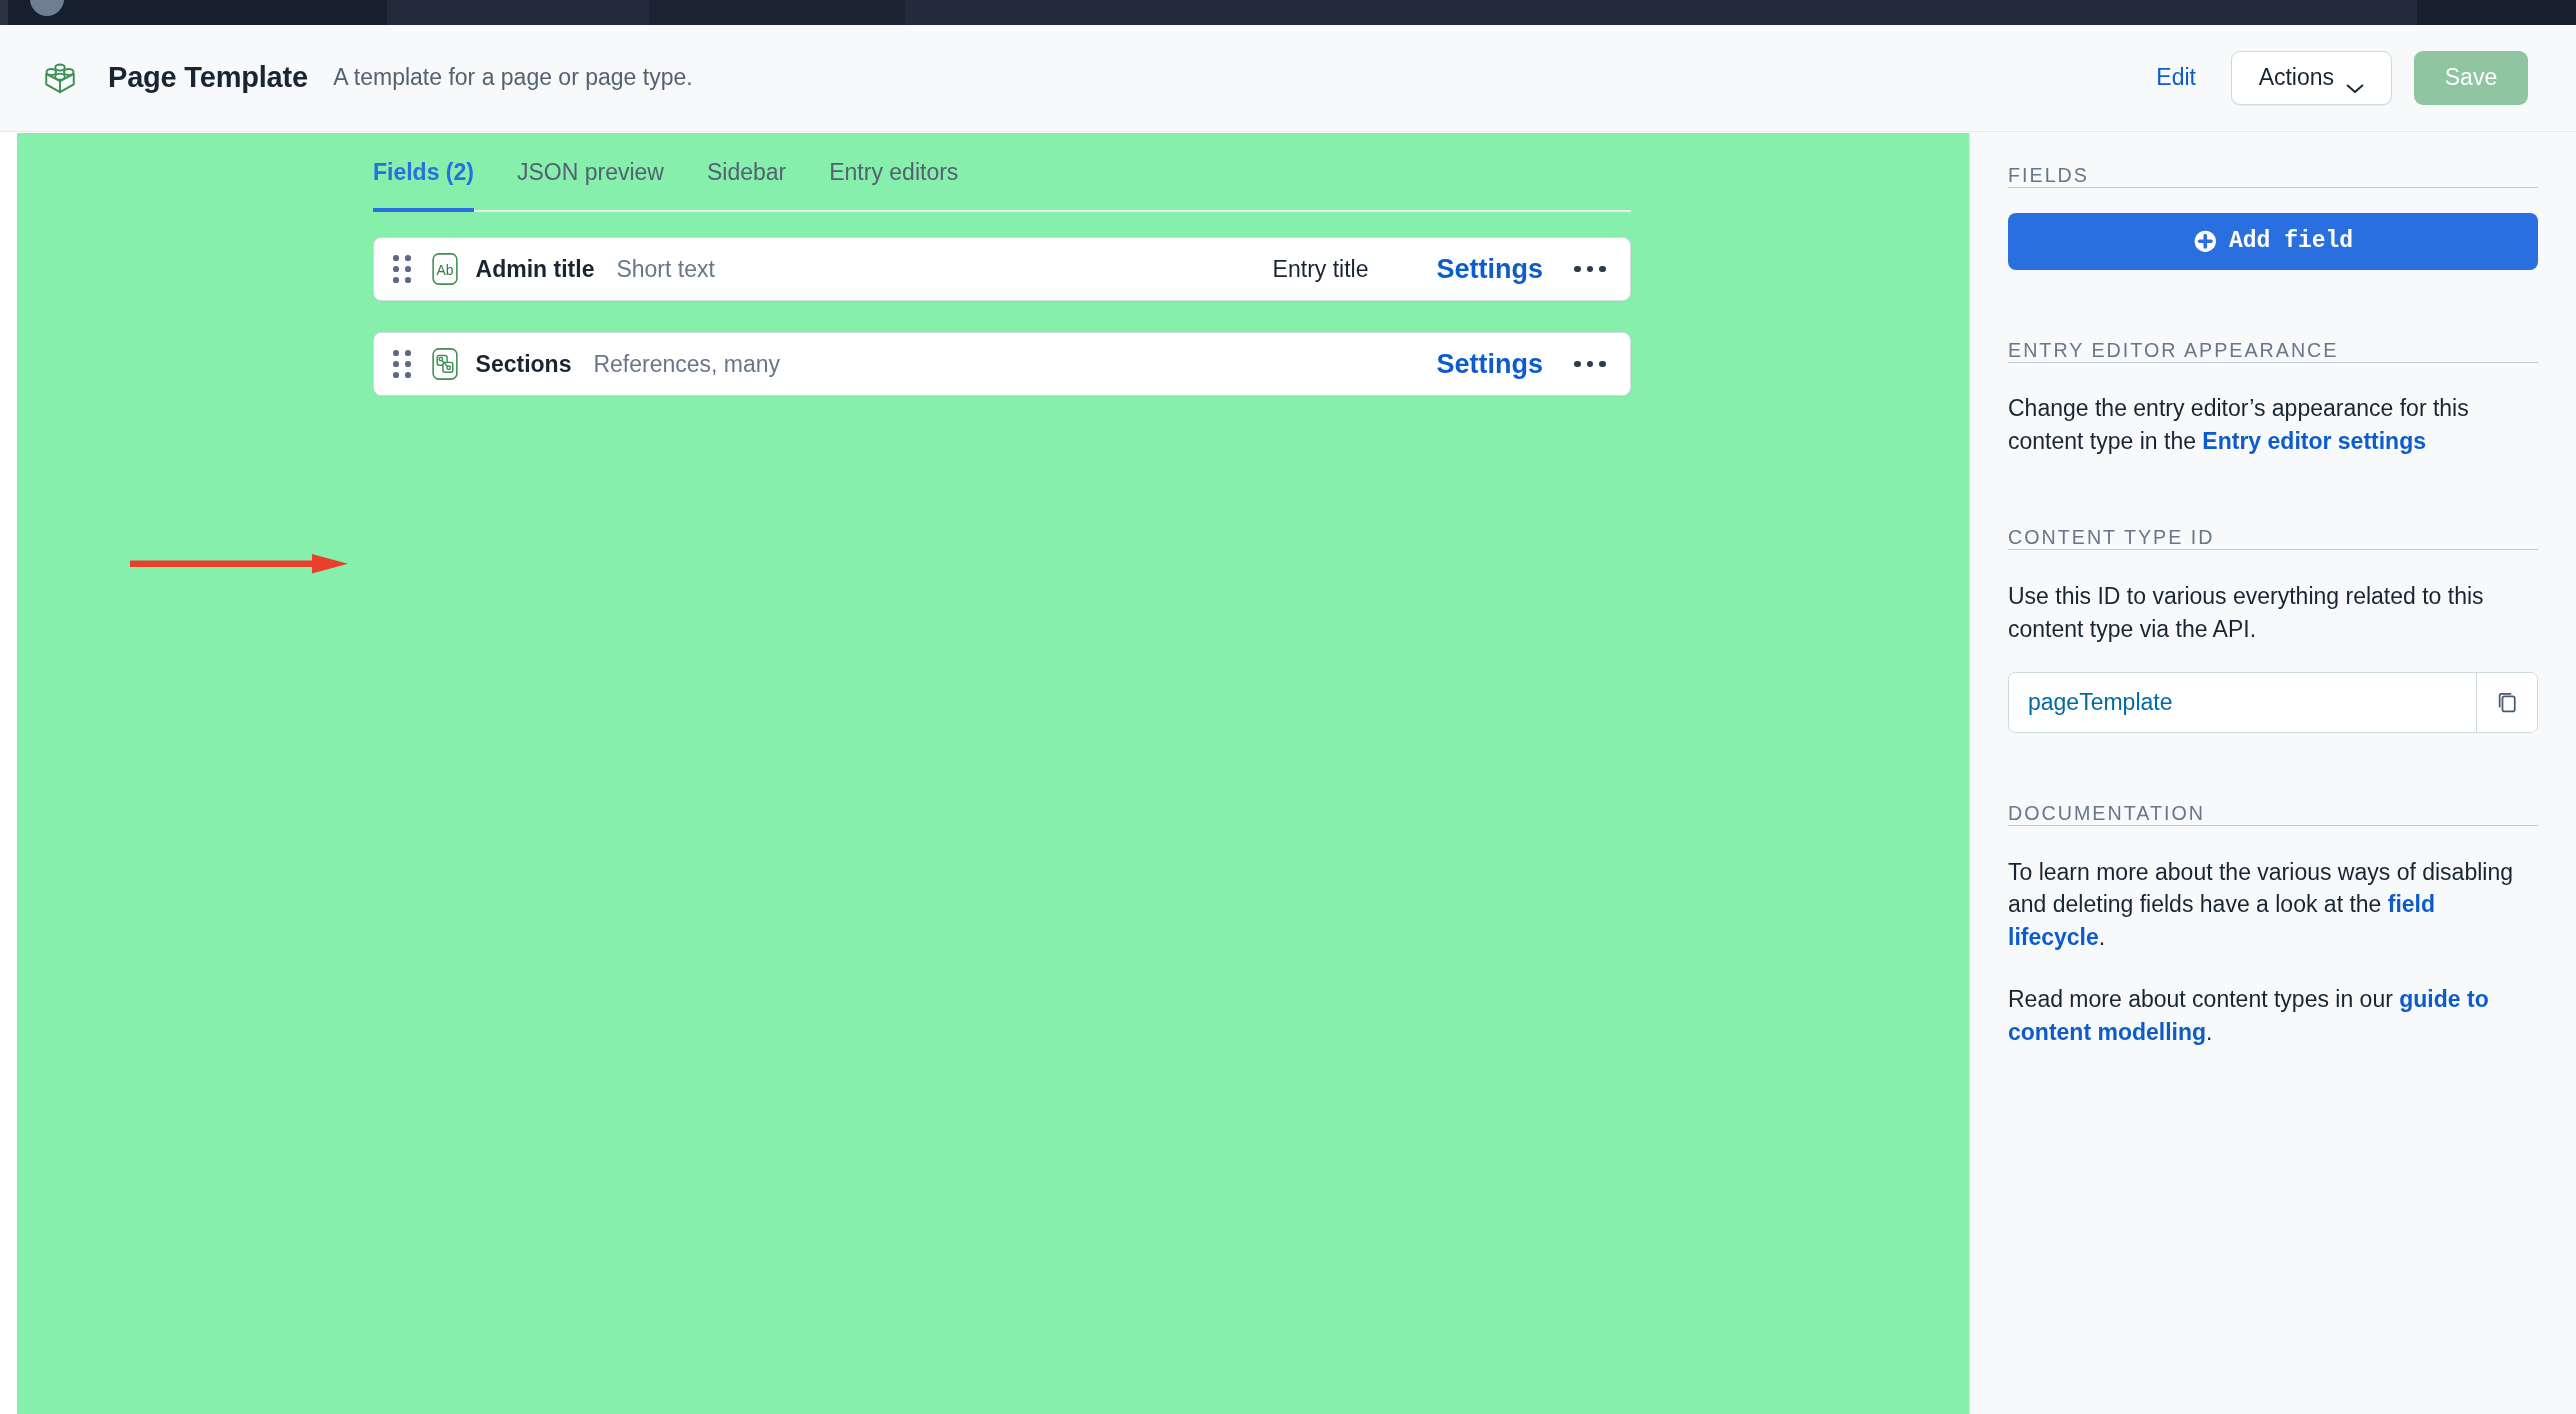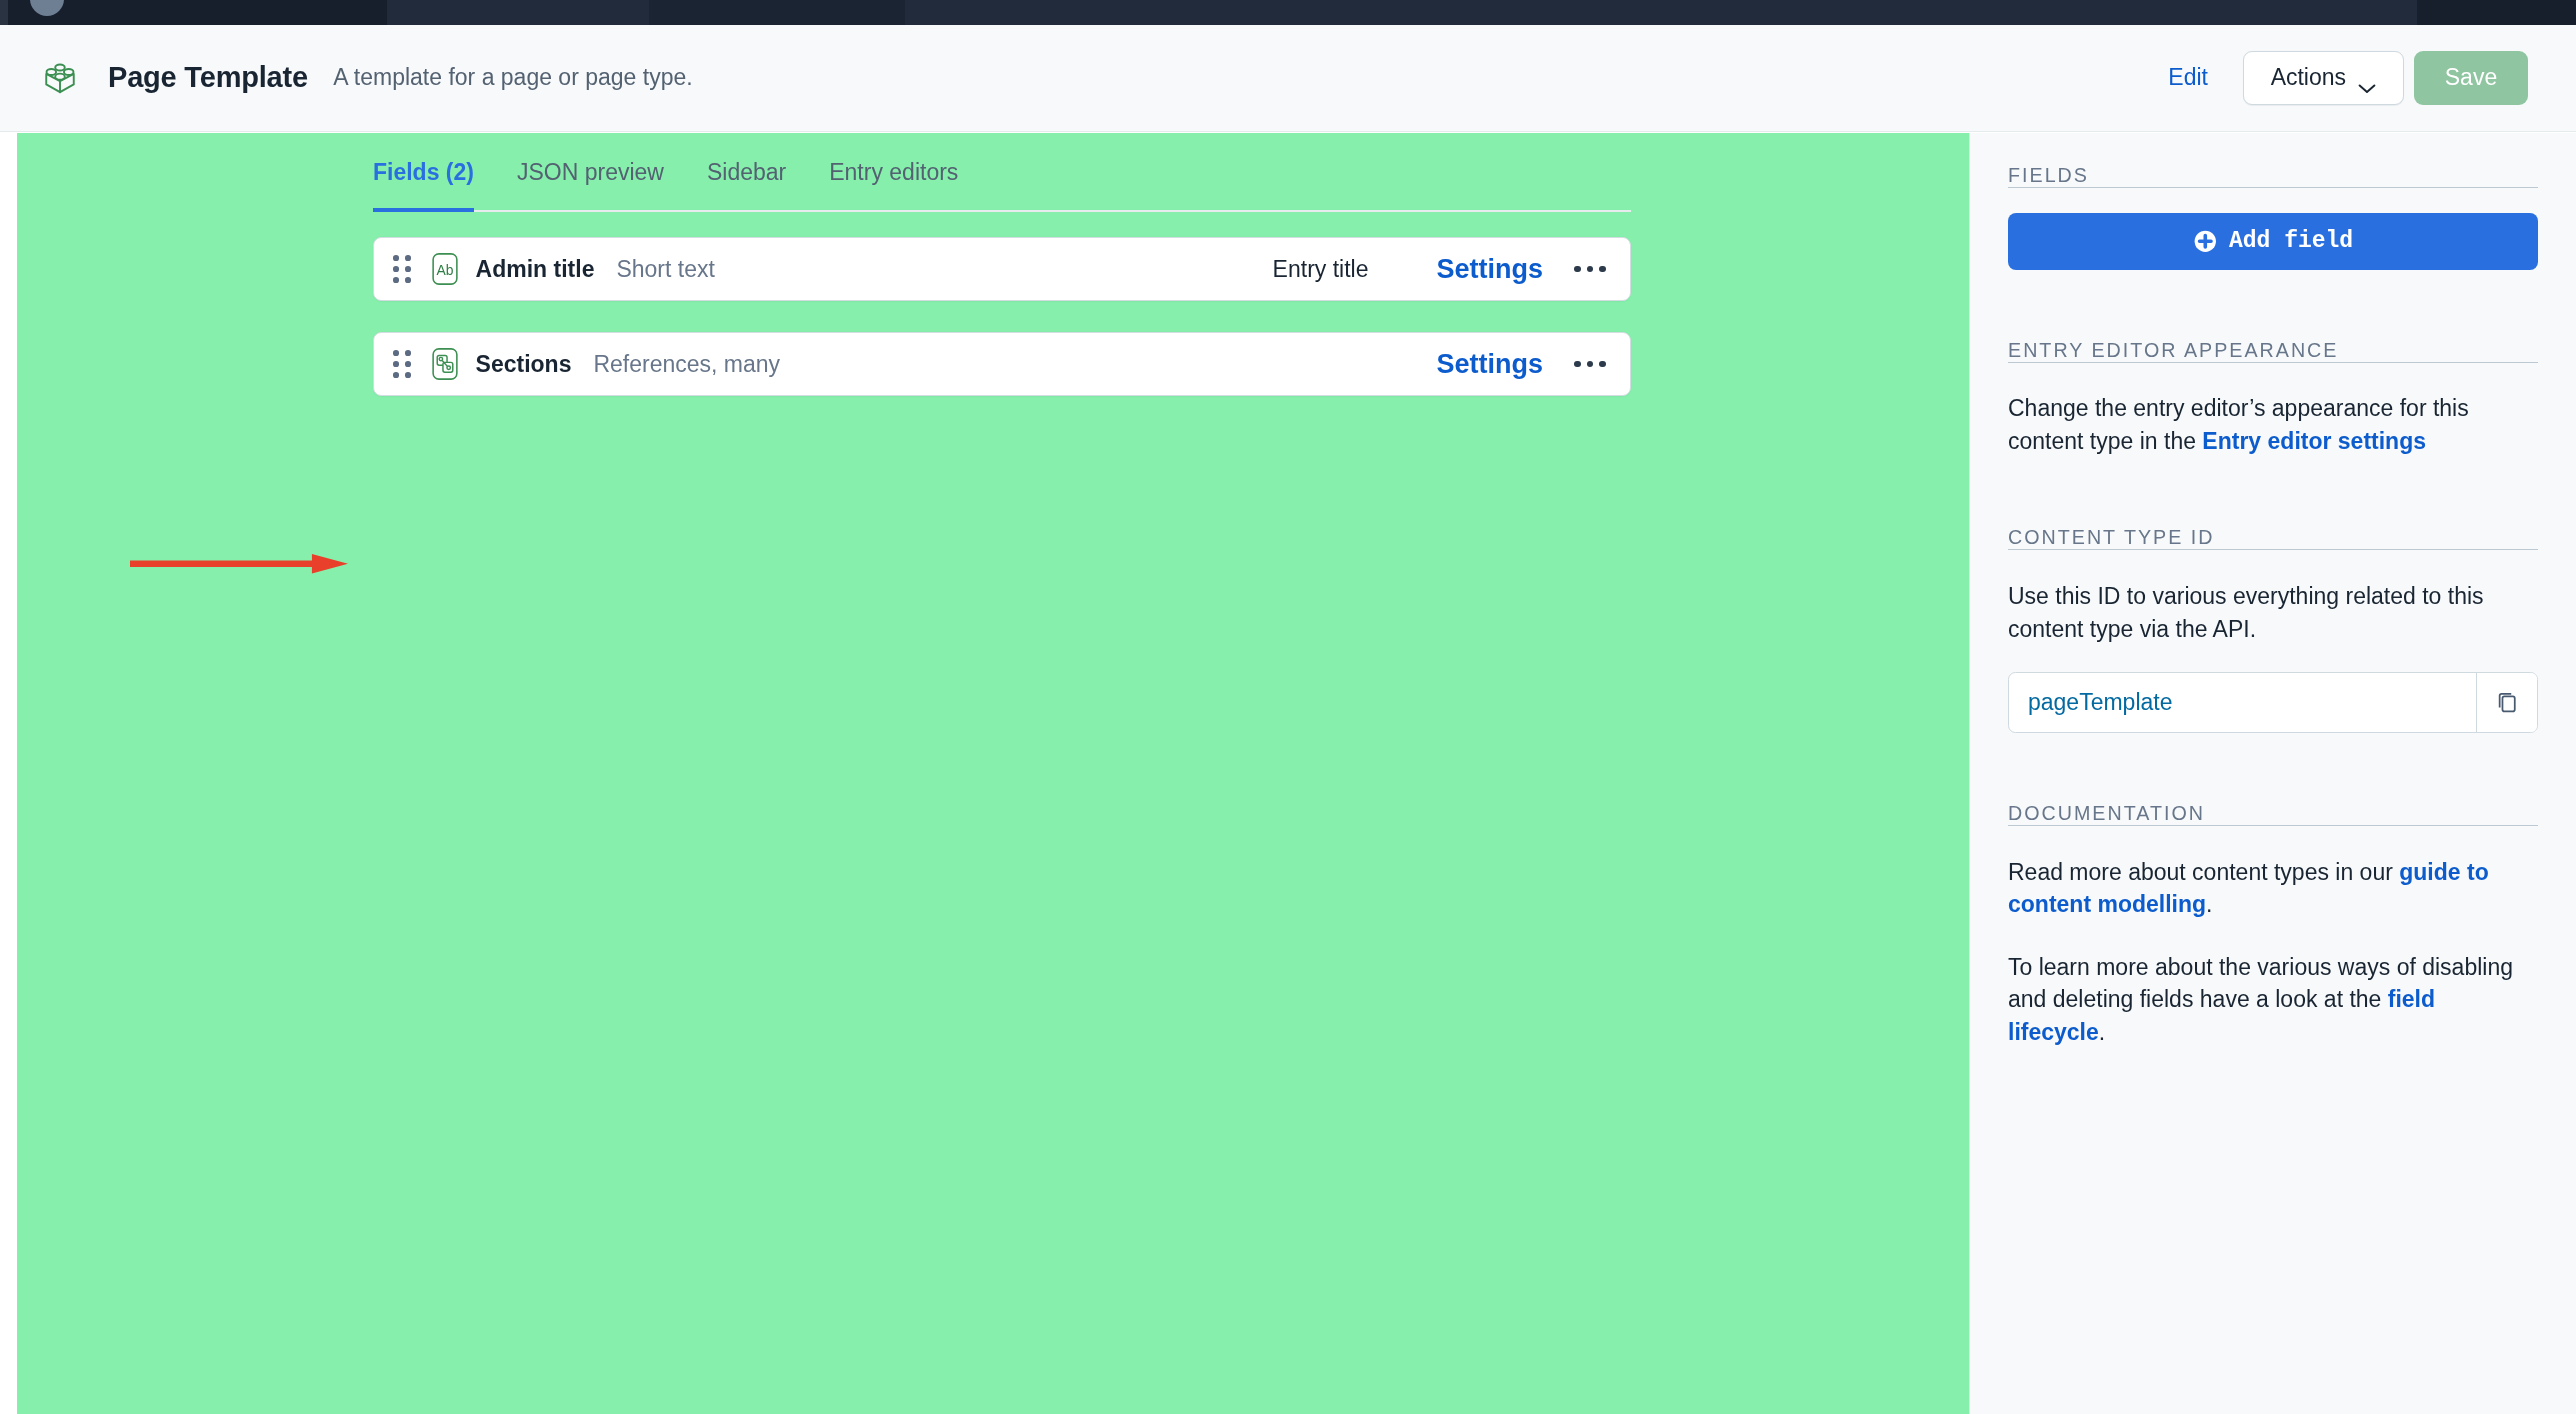--- a/index.html
+++ b/index.html
@@ -67,21 +67,21 @@
     background: #ffffff;
     border: 0.8px solid #cfd9e0;
     border-radius: 9px;
     font-size: 23px; color: #192532;
     display: flex; align-items: center; justify-content: center;
     gap: 12.3px; padding: 0 21px; cursor: pointer;
     box-shadow: 0 0.8px 0.8px rgba(25,37,50,0.06);
   }
   .chev { width: 18px; height: 10.7px; display: inline-block; }
   .save-btn {
-    margin-left: 10px;
+    margin-left: 22px;
     height: 54px; width: 114px;
     background: #8fc5a0;
     border: none; border-radius: 9px;
     color: #ffffff; font-size: 23px;
     display: flex; align-items: center; justify-content: center;
     cursor: pointer;
   }
 
   
   .main {
@@ -351,17 +351,17 @@
       <span>
         <svg viewBox="0 0 28 28" width="24.6" height="24.6" fill="none" stroke="#485a70" stroke-width="2" stroke-linejoin="round">
           <rect x="8.5" y="8.5" width="14" height="17" rx="2.2" ry="2.2"></rect>
           <path d="M18.5 5.5 H7.5 A2.2 2.2 0 0 0 5.3 7.7 V21"></path>
         </svg>
       </span>
     </div>
   </div>
 
   <div class="sb-section-title sb-gap-top">DOCUMENTATION</div>
+  <div class="sb-text"><span>To learn more about the various ways of disabling and deleting fields have a look at the </span><span class="sb-link">field lifecycle</span><span>.</span></div>
   <div class="sb-text"><span>Read more about content types in our </span><span class="sb-link">guide to content modelling</span><span>.</span></div>
-  <div class="sb-text"><span>To learn more about the various ways of disabling and deleting fields have a look at the </span><span class="sb-link">field lifecycle</span><span>.</span></div>
 
 </div>
 
 
 </body></html>

